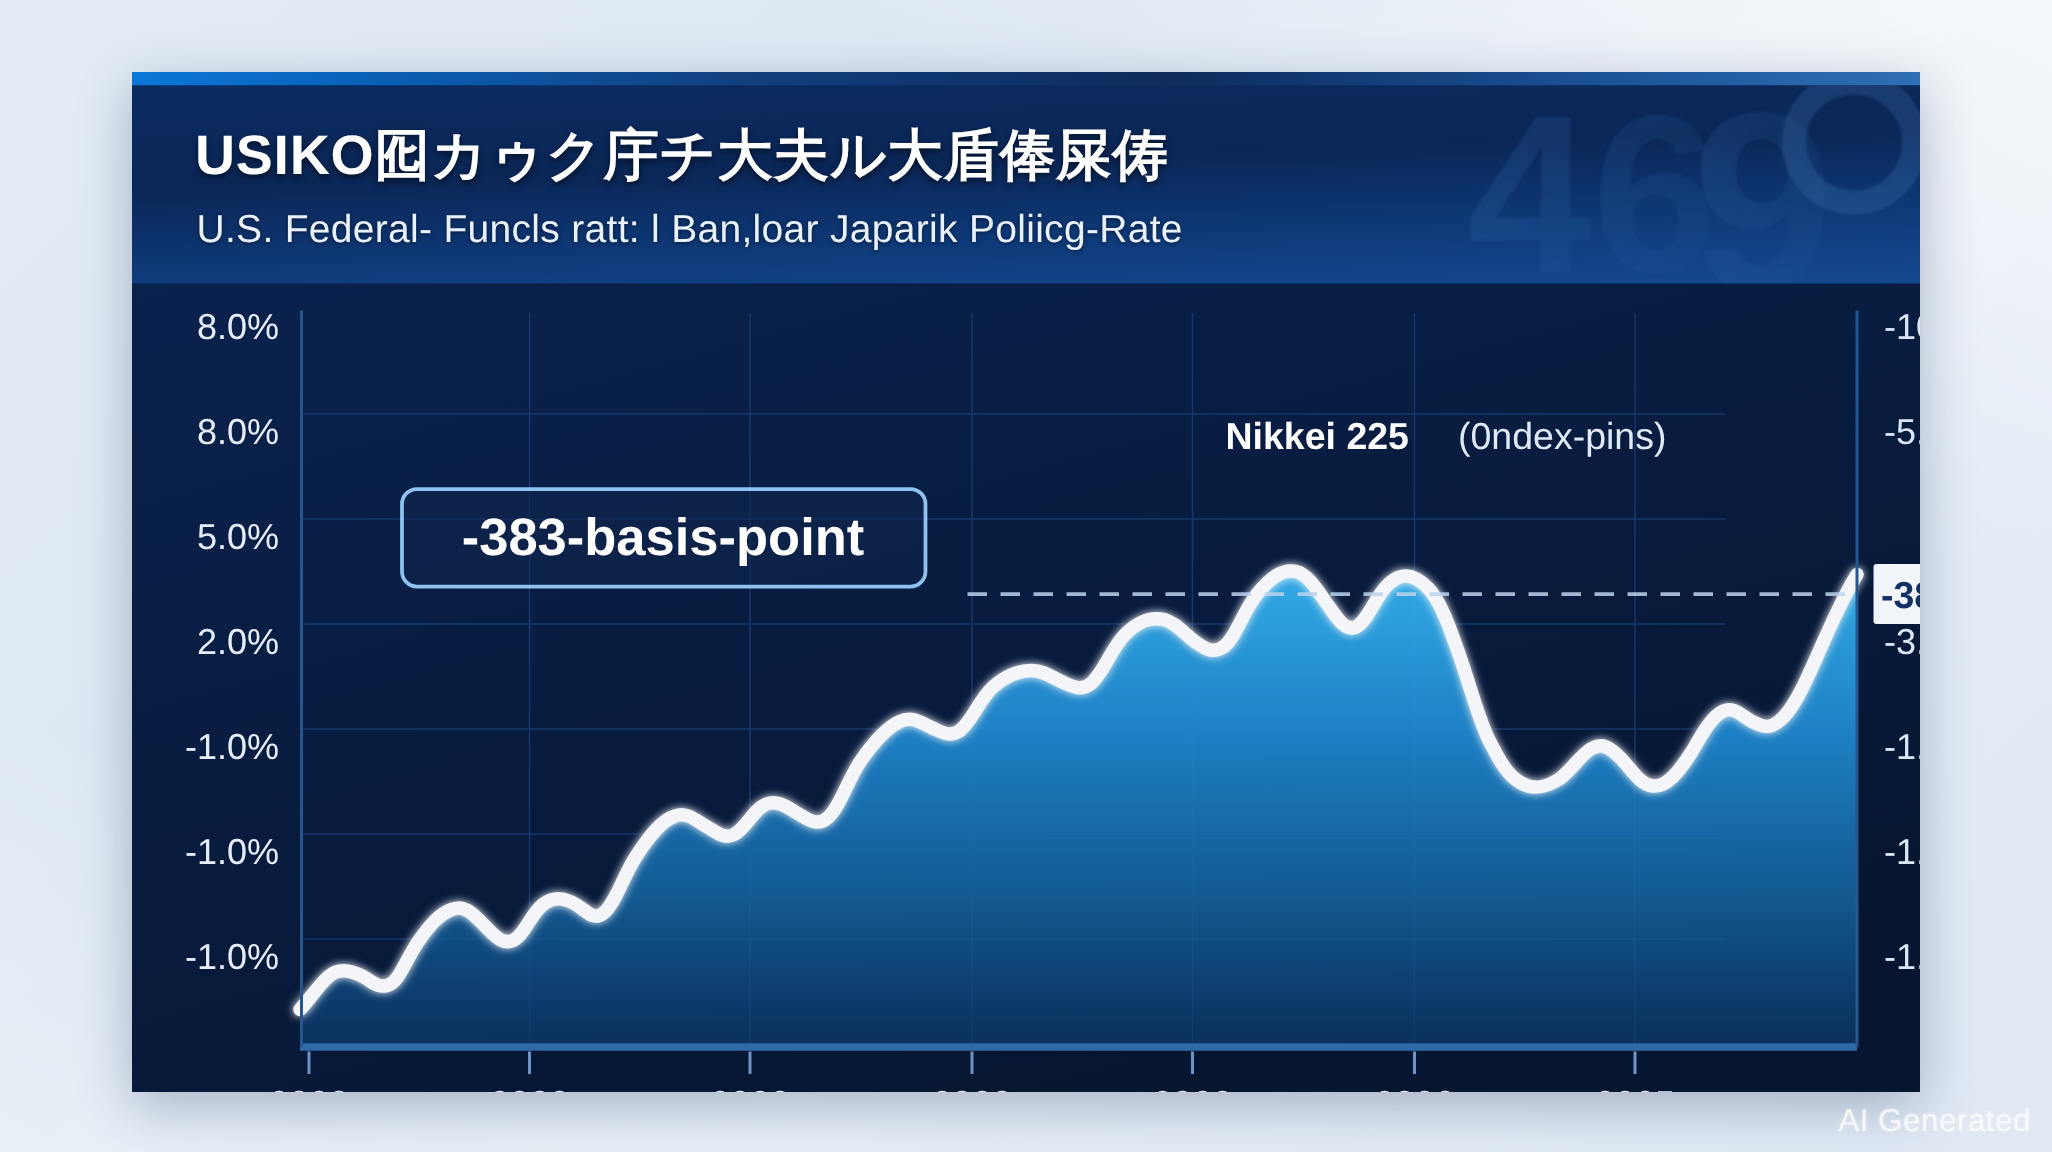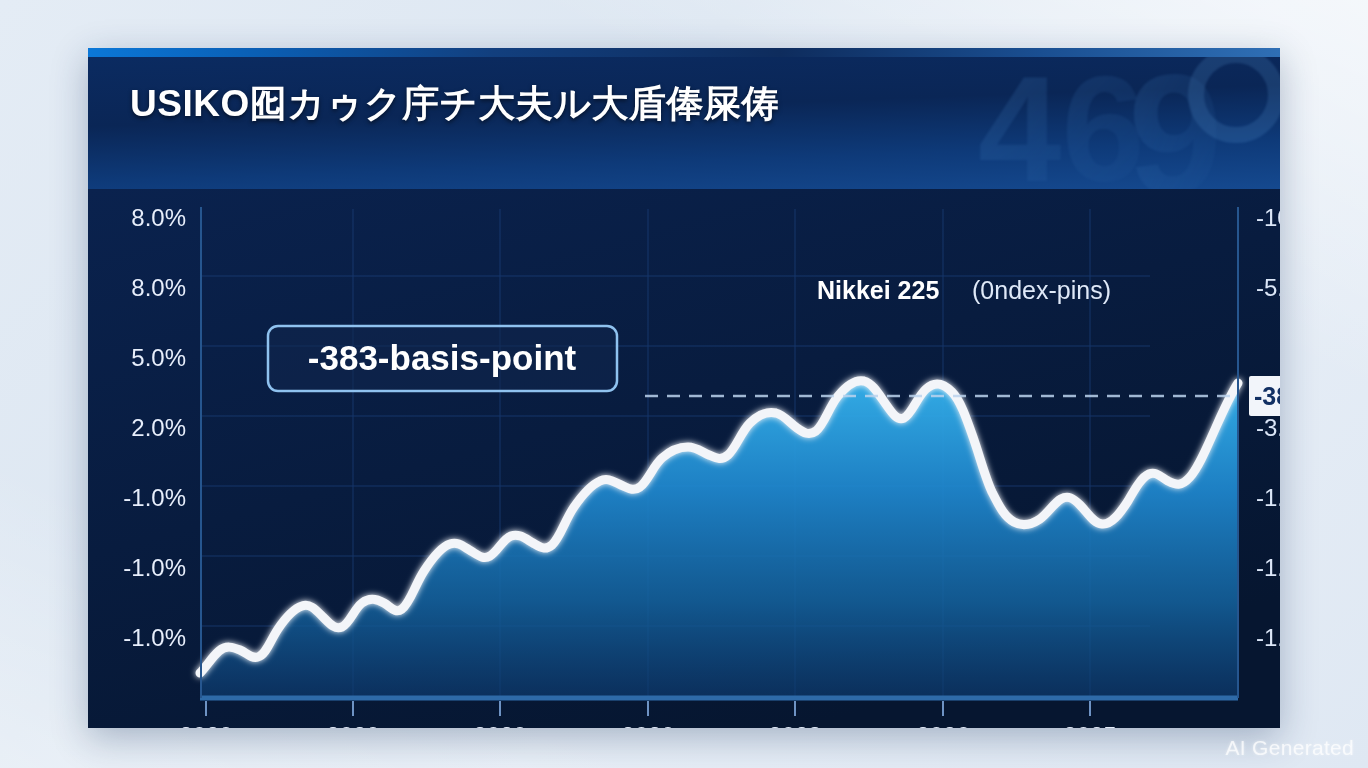--- a/index.html
+++ b/index.html
@@ -160,20 +160,21 @@
           <stop offset="100%" stop-color="#2a5f9e" stop-opacity="0.22"></stop>
         </linearGradient>
       </defs>
       <text x="18" y="150" font-family="Liberation Sans, sans-serif" font-size="150" font-weight="bold" fill="url(#decoG)" opacity="0.75">46</text>
       <text x="168" y="162" font-family="Liberation Sans, sans-serif" font-size="170" font-weight="bold" fill="url(#decoG)" opacity="0.65">9</text>
       <circle cx="276" cy="64" r="40" fill="none" stroke="#5d9ad8" stroke-opacity="0.35" stroke-width="16"></circle>
     </svg>
 
     <div class="header-title">USIKO囮カゥク㡰チ大夫ル大盾俸屎俦</div>
 
+    <div class="header-subtitle">U.S. Federal- Funcls ratt: l Ban,loar Japarik Poliicg-Rate</div>
   </div>
 
   <div class="plot-wrap">
     <svg class="plot-svg" viewBox="0 0 1192 539">
       <defs>
         <linearGradient id="areaFill" x1="0" y1="0" x2="0" y2="1">
           <stop offset="0%" stop-color="#35b3ee" stop-opacity="0.95"></stop>
           <stop offset="35%" stop-color="#1f88cf" stop-opacity="0.92"></stop>
           <stop offset="70%" stop-color="#14639f" stop-opacity="0.85"></stop>
           <stop offset="100%" stop-color="#0d3a6e" stop-opacity="0.70"></stop>

